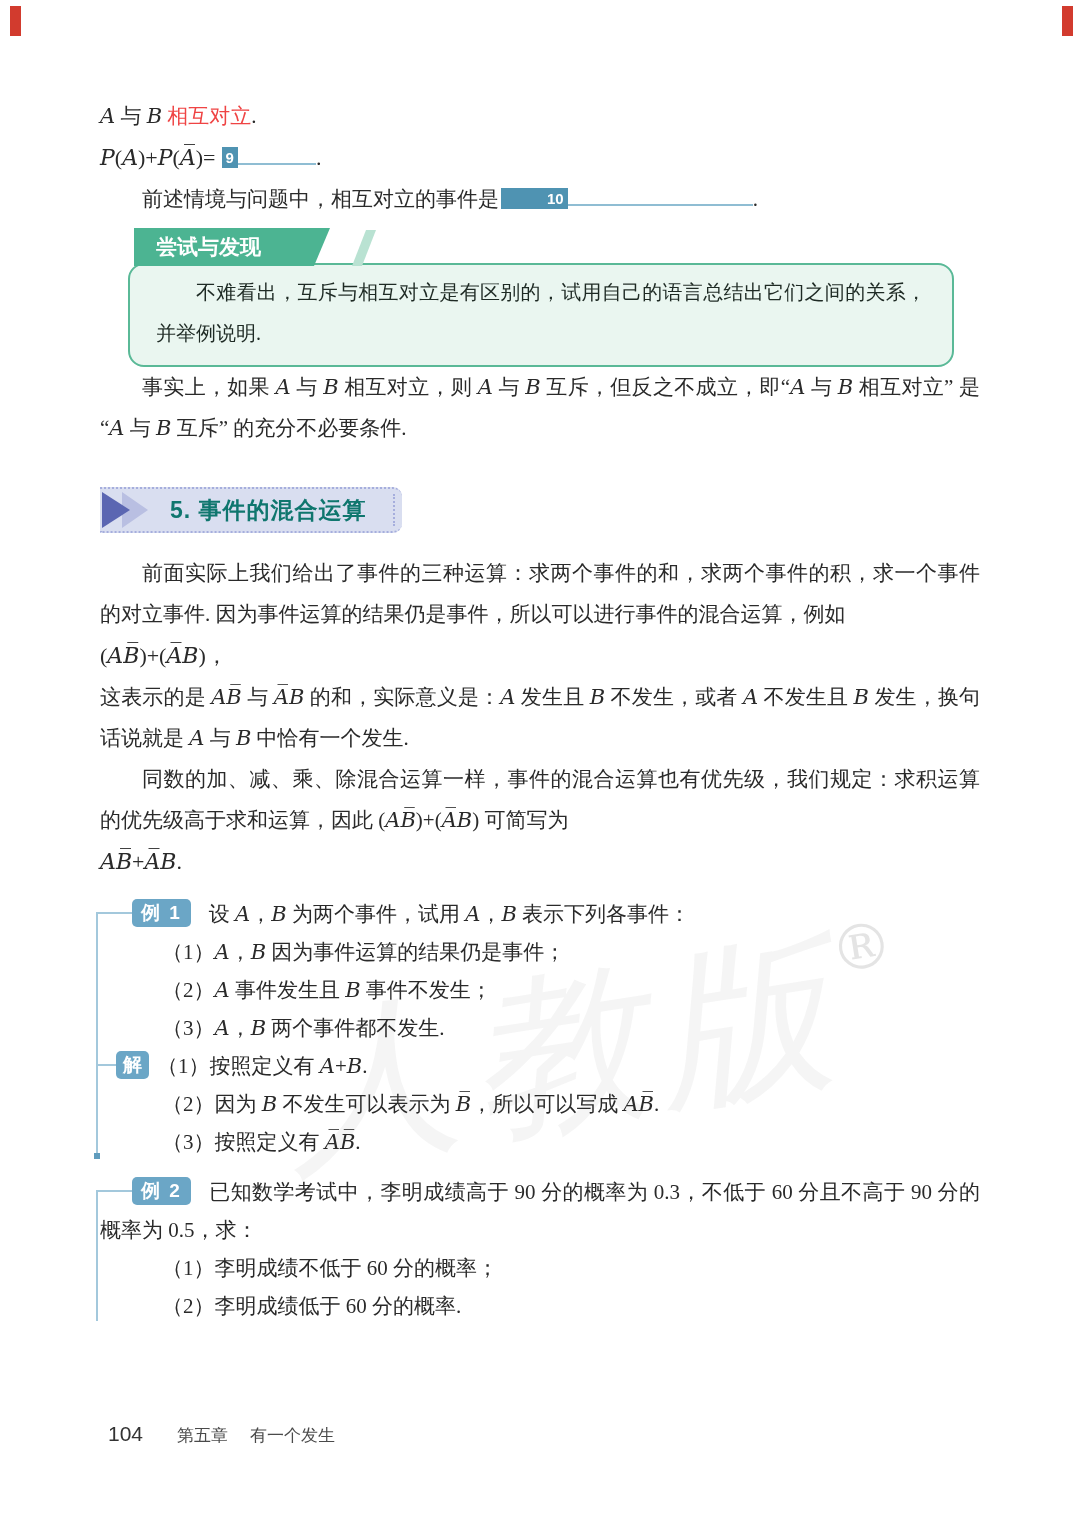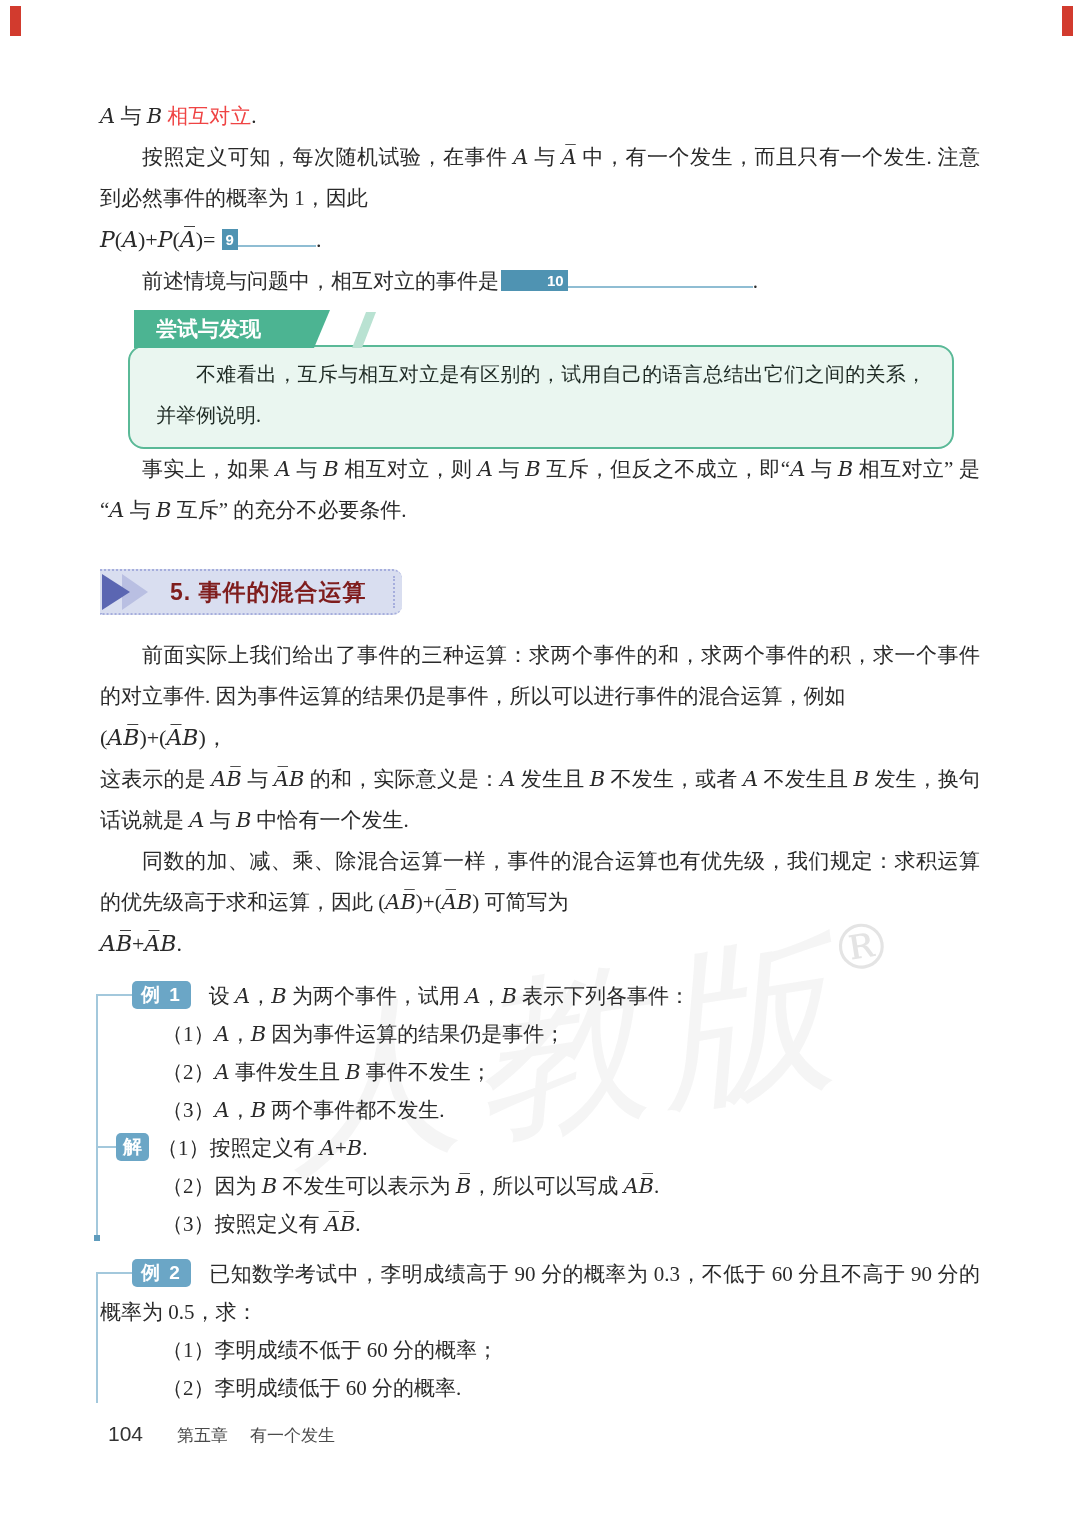--- a/index.html
+++ b/index.html
@@ -45,21 +45,21 @@
            box-sizing:border-box;border:2px solid #5ab997;border-radius:16px;
            background:#eaf6f0;padding:7px 26px 11px;font-size:20px;color:#1e2a24;}
 
   .fact{margin-top:16px;}
 
   .banner{position:relative;margin-top:38px;margin-bottom:20px;width:302px;height:46px;
           background:#d9def0;border-top:2px dotted #a6aedd;border-bottom:2px dotted #a6aedd;
           border-radius:0 9px 9px 0;box-sizing:border-box;}
   .banner-text{display:block;padding-left:70px;line-height:42px;text-indent:0;
                font-family:"Liberation Sans",sans-serif;font-weight:bold;
-               font-size:23px;color:#7f1d1d;letter-spacing:1px;}
+               font-size:23px;color:#0f766e;letter-spacing:1px;}
   .chev{position:absolute;top:3px;width:0;height:0;
         border-top:18px solid transparent;border-bottom:18px solid transparent;}
   .chev.light{left:22px;border-left:26px solid #b9bfe2;}
   .chev.dark{left:2px;border-left:28px solid #5b66b2;}
   .banner-fold{position:absolute;right:7px;top:5px;bottom:5px;width:0;
                border-right:2px dotted #a6aedd;}
 
   .example{position:relative;line-height:38px;margin-top:12px;}
   .vline{position:absolute;left:-4px;top:17px;bottom:4px;width:2px;background:#a3c8dc;}
   .vline.dot-end::after{content:"";position:absolute;left:-2px;bottom:-2px;width:6px;height:6px;background:#5f9cbd;}
@@ -88,21 +88,20 @@
 
   <div class="corner-mark left"></div>
   <div class="corner-mark right"></div>
 
   <div class="watermark"><span>人教版</span><span class="reg">®</span></div>
 
   <main class="content">
 
     <p><span class="m">A</span><span> 与 </span><span class="m">B</span><span> </span><span class="hl">相互对立</span><span>.</span></p>
 
-    <p class="indent"><span>按照定义可知，每次随机试验，在事件 </span><span class="m">A</span><span> 与 </span><span class="m">A̅</span><span> 中，有一个发生，而且只有一个发生. 注意到必然事件的概率为 1，因此</span></p>
 
     <div class="formula f1"><span><span class="m">P</span><span>(</span><span class="m">A</span><span>)+</span><span class="m">P</span><span>(</span><span class="m">A̅</span><span>)=</span></span><span class="blank-badge">9</span><span class="blank-line w78"></span><span>.</span></div>
 
     <p class="indent"><span><span>前述情境与问题中，相互对立的事件是</span></span><span class="blank-badge b10">10</span><span class="blank-line w185"></span><span>.</span></p>
 
     <section class="try-wrap">
       <div class="try-tab"><span>尝试与发现</span></div>
       <div class="try-tab-echo"></div>
       <div class="try-box">
         <p class="indent">不难看出，互斥与相互对立是有区别的，试用自己的语言总结出它们之间的关系，并举例说明.</p>

